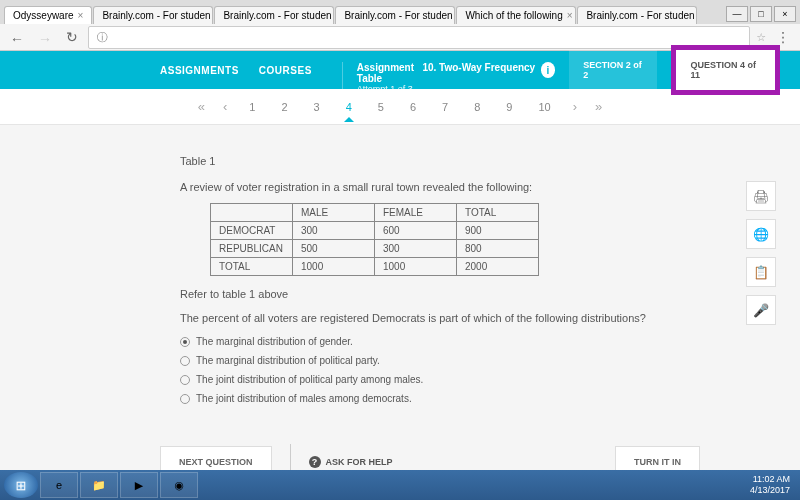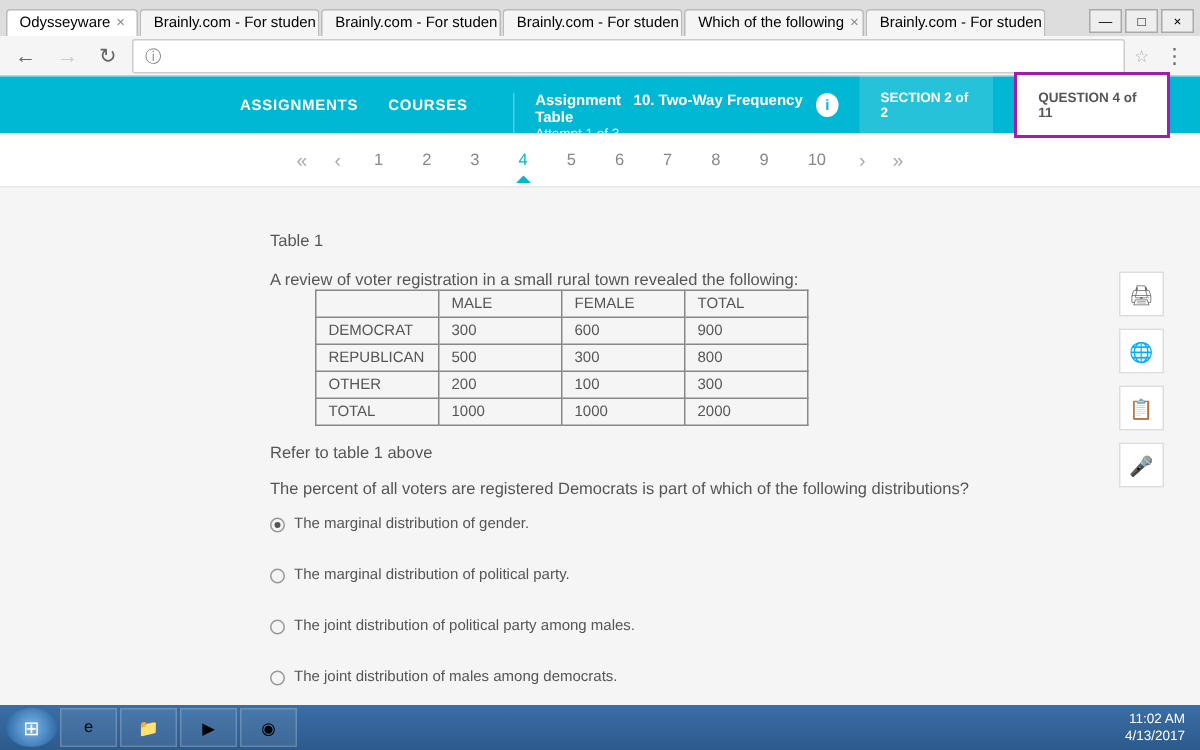--- a/index.html
+++ b/index.html
@@ -23,38 +23,38 @@
 
 .header-bar { background: #00b8d4; color: #fff; display: flex; align-items: center; height: 38px; padding: 0 20px; }
 .header-left { display: flex; gap: 20px; align-items: center; margin-left: 140px; }
 .header-tab { font-size: 10px; font-weight: bold; letter-spacing: 0.5px; }
 .assignment-block { border-left: 1px solid rgba(255,255,255,0.3); padding-left: 14px; margin-left: 10px; margin-top: 16px; }
 .assignment-title { font-size: 10px; font-weight: bold; }
 .assignment-sub { font-size: 9px; opacity: 0.9; }
 .header-right { margin-left: auto; display: flex; align-items: center; gap: 14px; }
 .info-circle { width: 16px; height: 16px; border-radius: 50%; background: #fff; color: #00b8d4; display: flex; align-items: center; justify-content: center; font-size: 10px; font-weight: bold; }
 .section-box { background: rgba(255,255,255,0.15); padding: 10px 14px; font-size: 9px; font-weight: bold; }
-.question-box { background: #fff; color: #555; padding: 10px 14px; font-size: 9px; font-weight: bold; border: 2px solid #a21caf; }
+.question-box { background: #fff; color: #555; padding: 10px 14px; font-size: 9px; font-weight: bold; border: 5px solid #a21caf; }
 
 .pager-row { background: #fff; border-bottom: 1px solid #e5e5e5; display: flex; align-items: center; justify-content: center; height: 36px; gap: 18px; }
 .pager-arrow { color: #aaa; font-size: 13px; cursor: pointer; }
 .page-num { color: #888; font-size: 11px; padding: 8px 4px; cursor: pointer; position: relative; }
 .page-num.active { color: #00b8d4; }
 .page-num.active::after { content: ''; position: absolute; bottom: -1px; left: 50%; transform: translateX(-50%); border-left: 5px solid transparent; border-right: 5px solid transparent; border-bottom: 5px solid #00b8d4; }
 
 .content-wrap { display: flex; padding: 30px 20px 10px; }
 .content-main { width: 540px; margin-left: 160px; color: #555; }
 .table-title { font-size: 11px; margin-bottom: 14px; }
-.intro-text { font-size: 11px; }
+.intro-text { font-size: 11px; margin-bottom: 10px; }
 
 table { border-collapse: collapse; margin-left: 30px; margin-bottom: 12px; }
 td { border: 1px solid #888; padding: 3px 8px; font-size: 10px; width: 82px; }
 
 .refer-text, .question-text { font-size: 11px; margin-bottom: 12px; }
-.options { display: flex; flex-direction: column; gap: 23px; }
+.options { display: flex; flex-direction: column; gap: 8px; }
 .option { display: flex; align-items: center; gap: 6px; font-size: 10px; }
 .radio { width: 10px; height: 10px; border: 1px solid #999; border-radius: 50%; display: flex; align-items: center; justify-content: center; }
 .radio.sel::after { content: ''; width: 4px; height: 4px; background: #555; border-radius: 50%; }
 
 .side-tools { position: absolute; right: 24px; top: 130px; display: flex; flex-direction: column; gap: 8px; }
 .tool-btn { width: 30px; height: 30px; background: #fff; border: 1px solid #ddd; display: flex; align-items: center; justify-content: center; color: #666; font-size: 13px; cursor: pointer; }
 
 .action-row { display: flex; align-items: center; margin: 30px 0 10px 160px; width: 540px; }
 .action-btn { background: #fff; border: 1px solid #ddd; padding: 10px 18px; font-size: 9px; font-weight: bold; color: #666; cursor: pointer; }
 .divider-v { width: 1px; height: 36px; background: #ccc; margin: 0 18px; }
@@ -165,26 +165,20 @@
               <td>600</td>
               <td>900</td>
             </tr>
       <tr>
               <td>REPUBLICAN</td>
               <td>500</td>
               <td>300</td>
               <td>800</td>
             </tr>
       <tr>
-              <td>OTHER</td>
-              <td>200</td>
-              <td>100</td>
-              <td>300</td>
-            </tr>
-      <tr>
               <td>TOTAL</td>
               <td>1000</td>
               <td>1000</td>
               <td>2000</td>
             </tr>
     </tbody>
         </table>
     <div class="refer-text">Refer to table 1 above</div>
     <div class="question-text">The percent of all voters are registered Democrats is part of which of the following distributions?</div>
     <div class="options">

